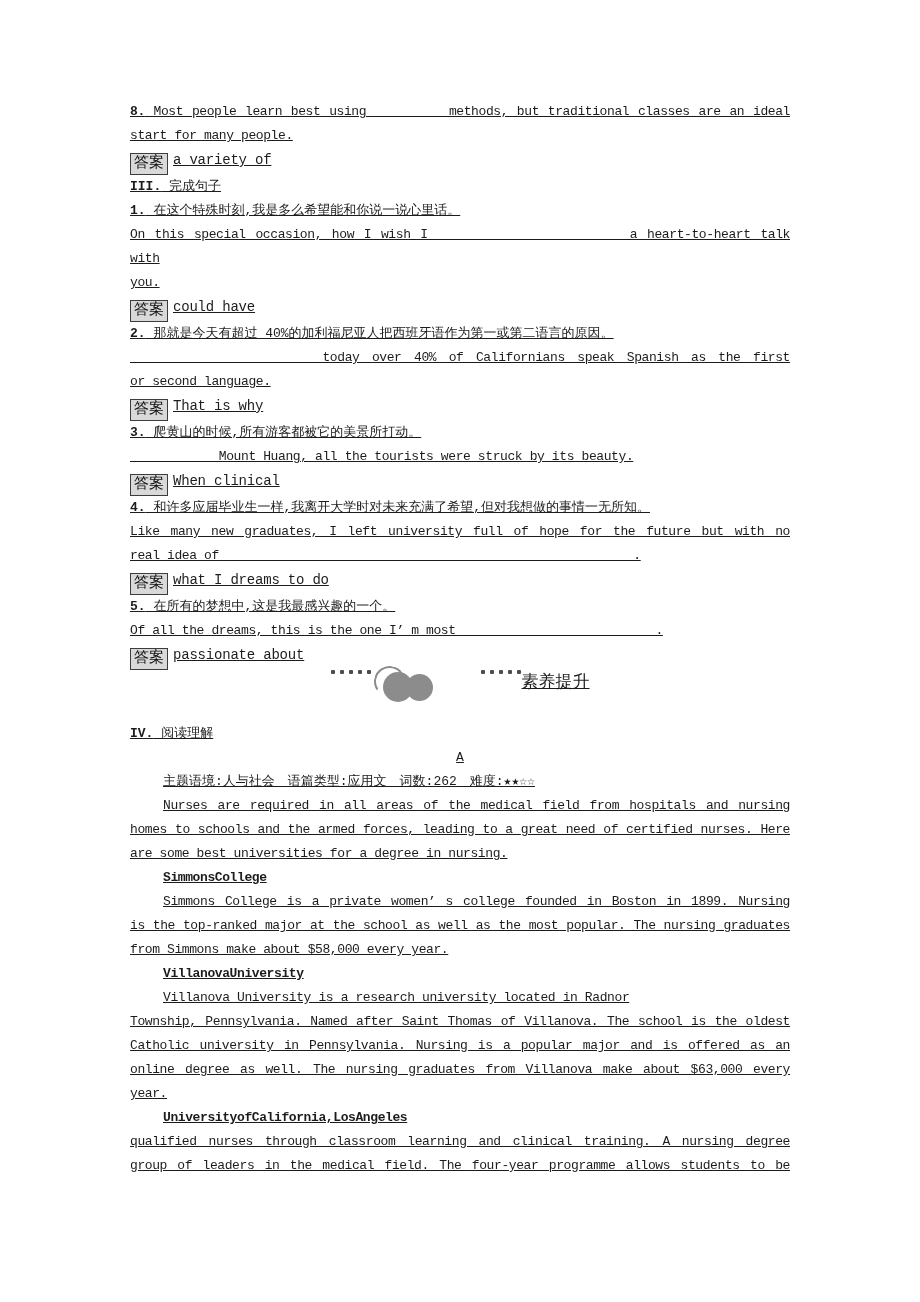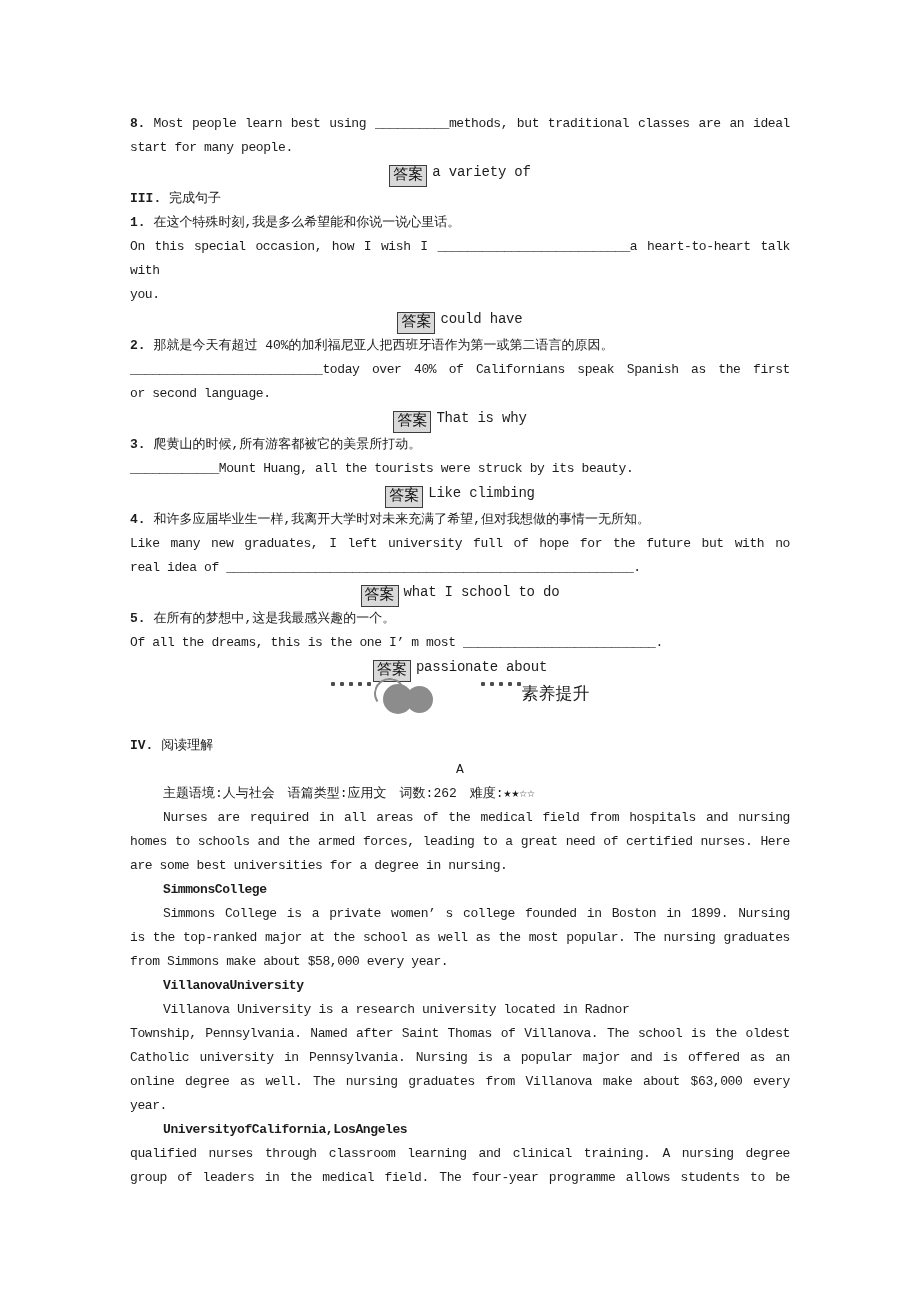--- a/index.html
+++ b/index.html
@@ -5,35 +5,35 @@
   html,body{margin:0;padding:0;background:#ffffff;}
   .page{
     position:relative;
     width:920px;height:1302px;
     background:#ffffff;
     color:#1c1c1c;
     font-family:"Liberation Mono","DejaVu Sans Mono",monospace;
     overflow:hidden;
   }
   .content{
-    position:absolute;left:130px;top:112px;width:660px;
+    position:absolute;left:130px;top:100px;width:660px;text-decoration:underline;
   }
   .line{
     line-height:24px;
     white-space:pre;
     font-size:13px;
     letter-spacing:-0.4px;
   }
   .cjk{font-size:13px;letter-spacing:0;}
   .jst{white-space:normal;text-align:justify;text-align-last:justify;}
   .ind{padding-left:33px;}
   .b{font-weight:bold;}
   .center{text-align:center;text-align-last:center;}
   .num{font-weight:bold;}
-  .ans-line{font-size:14px;letter-spacing:-0.2px;white-space:pre;line-height:24px;text-align:center;}
+  .ans-line{font-size:14px;letter-spacing:-0.2px;white-space:pre;line-height:24px;}
   .ansbox{
     display:inline-block;
     background:#d9d9d9;
     border:1px solid #3c3c3c;
     padding:0 3px;
     margin-right:5px;
     font-size:15px;
     line-height:20px;
     letter-spacing:0;
     vertical-align:-3px;
@@ -68,25 +68,25 @@
       <div class="line cjk"><span class="num">1.</span><span> 在这个特殊时刻,我是多么希望能和你说一说心里话。</span></div>
       <div class="line jst"><span>On this special occasion, how I wish I __________________________a heart-to-heart talk with</span></div>
       <div class="line"><span>you.</span></div>
       <div class="ans-line"><span class="ansbox">答案</span><span>could have</span></div>
       <div class="line cjk"><span class="num">2.</span><span> 那就是今天有超过 40%的加利福尼亚人把西班牙语作为第一或第二语言的原因。</span></div>
       <div class="line jst"><span>__________________________today over 40% of Californians speak Spanish as the first</span></div>
       <div class="line"><span>or second language.</span></div>
       <div class="ans-line"><span class="ansbox">答案</span><span>That is why</span></div>
       <div class="line cjk"><span class="num">3.</span><span> 爬黄山的时候,所有游客都被它的美景所打动。</span></div>
       <div class="line"><span>____________Mount Huang, all the tourists were struck by its beauty.</span></div>
-      <div class="ans-line"><span class="ansbox">答案</span><span>Like climbing</span></div>
+      <div class="ans-line"><span class="ansbox">答案</span><span>When clinical</span></div>
       <div class="line cjk"><span class="num">4.</span><span> 和许多应届毕业生一样,我离开大学时对未来充满了希望,但对我想做的事情一无所知。</span></div>
       <div class="line jst"><span>Like many new graduates, I left university full of hope for the future but with no</span></div>
       <div class="line"><span>real idea of _______________________________________________________.</span></div>
-      <div class="ans-line"><span class="ansbox">答案</span><span>what I school to do</span></div>
+      <div class="ans-line"><span class="ansbox">答案</span><span>what I dreams to do</span></div>
       <div class="line cjk"><span class="num">5.</span><span> 在所有的梦想中,这是我最感兴趣的一个。</span></div>
       <div class="line"><span>Of all the dreams, this is the one I’ m most __________________________.</span></div>
       <div class="ans-line"><span class="ansbox">答案</span><span>passionate about</span></div>
       <div class="divider">
         <span class="dots">
           <span class="dot"></span>
           <span class="dot"></span>
           <span class="dot"></span>
           <span class="dot"></span>
           <span class="dot"></span>

